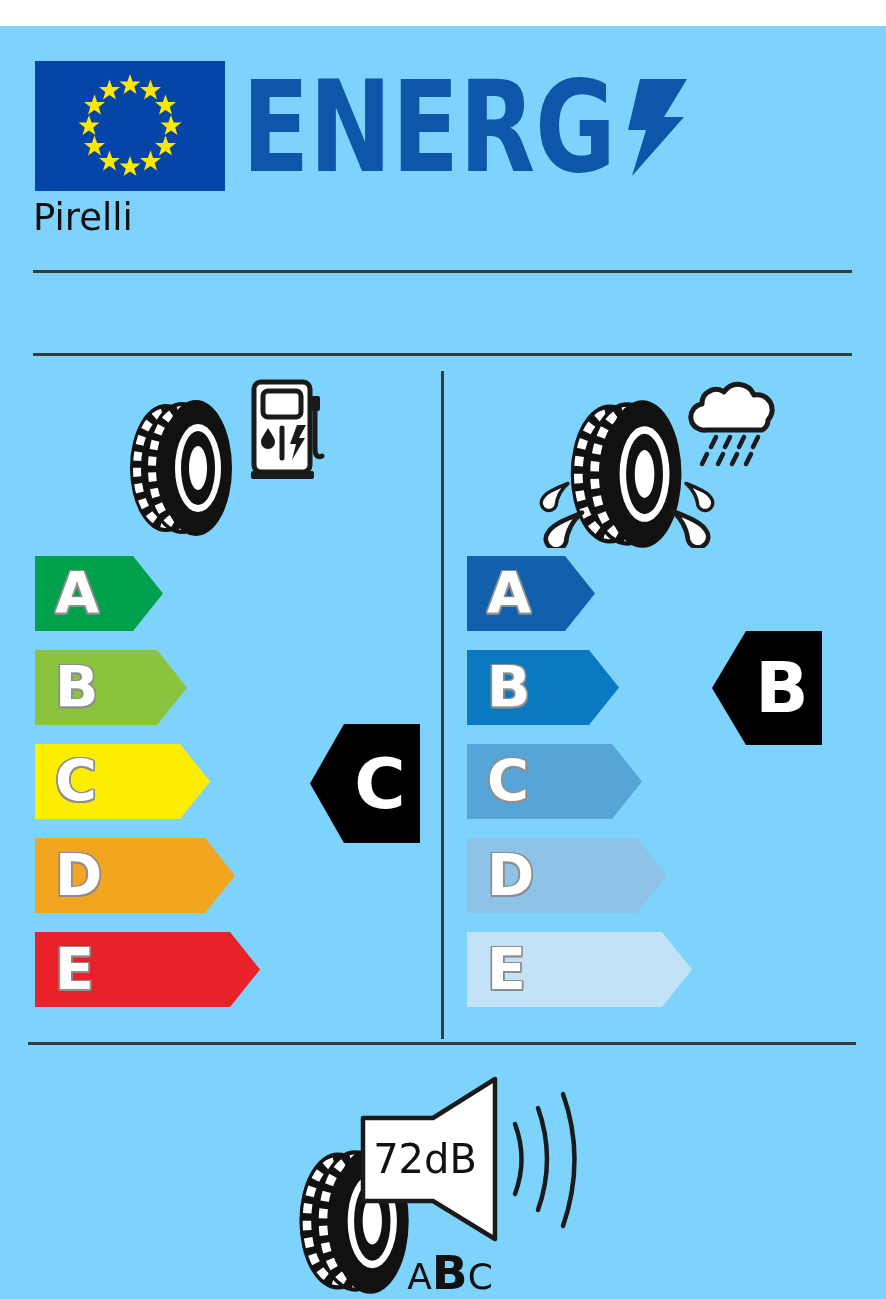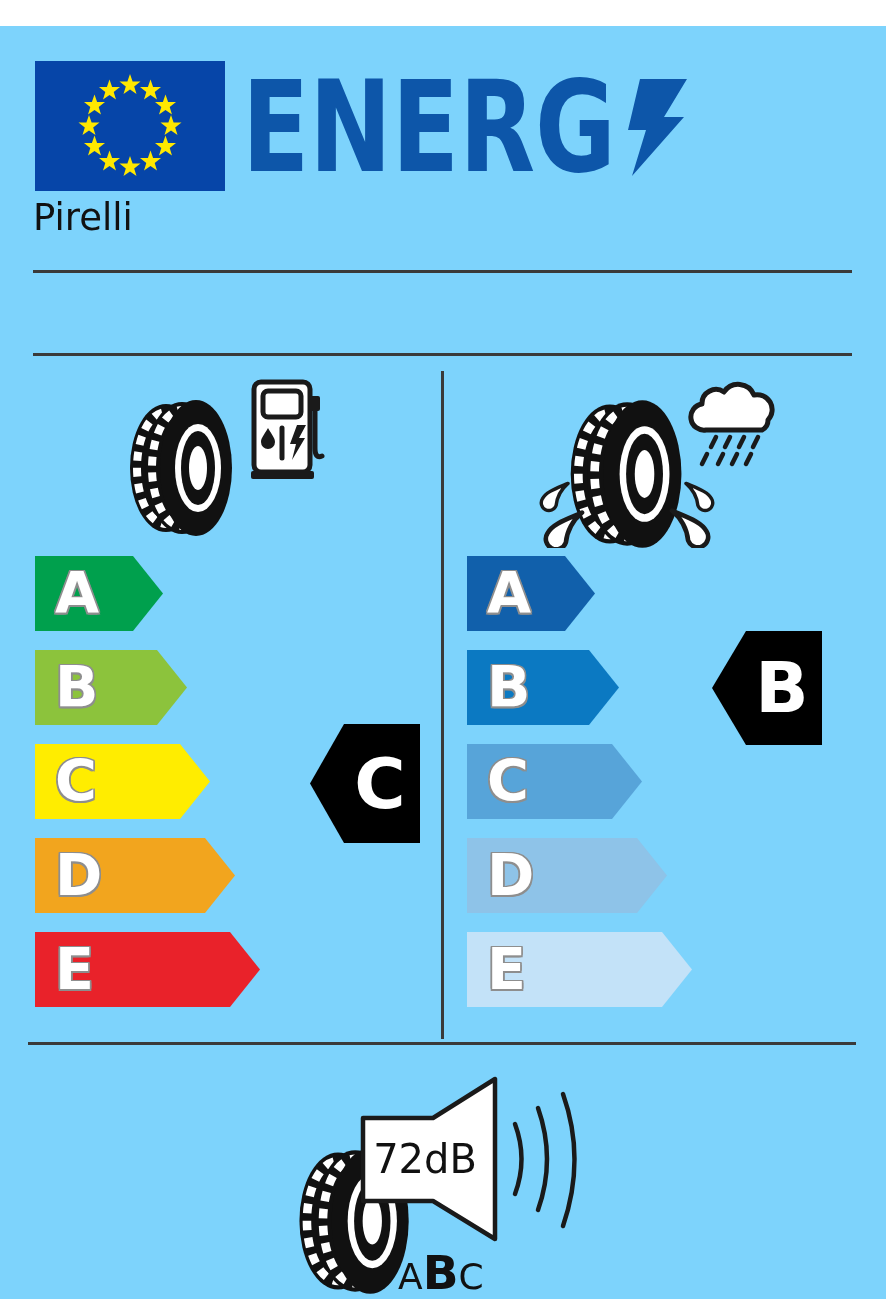--- a/index.html
+++ b/index.html
@@ -28,21 +28,21 @@
   
   .pointer{position:absolute;background:#000;display:flex;align-items:center;justify-content:center;
            clip-path:polygon(0 50%, 34px 0, 100% 0, 100% 100%, 34px 100%);
            filter:drop-shadow(0 0 1px rgba(70,70,70,.85));}
   .pointer .pl{padding-left:30px;font-size:70px;font-weight:700;color:#fff;line-height:1;}
 
   .icon-svg svg{display:block;width:100%;height:100%;}
   .tire-box svg{display:block;width:100%;height:100%;}
 
   
-  .noise-abc{position:absolute;left:398px;top:1220px;width:104px;line-height:1.15;color:#111;}
+  .noise-abc{position:absolute;left:398px;top:1220px;width:104px;text-align:center;line-height:1.15;color:#111;}
   .noise-abc .n-side{font-size:36px;font-weight:400;}
   .noise-abc .n-rate{font-size:47px;font-weight:700;}
 </style>
 </head>
 <body>
 
 <div class="page">
 
   <div class="eu-flag" style="background-color: rgb(6, 69, 168);">
     <svg viewBox="0 0 190 130">

